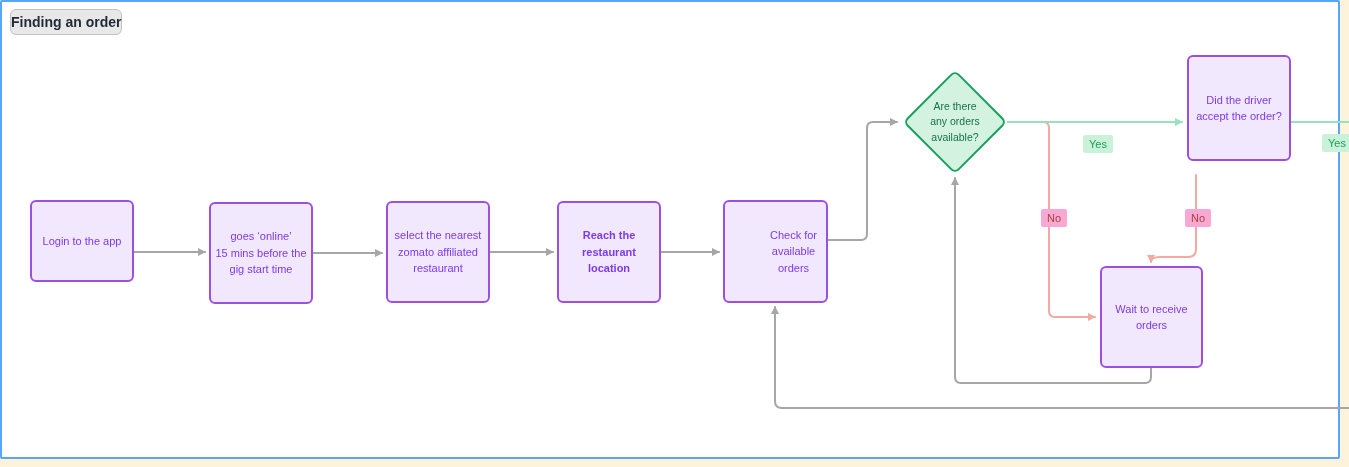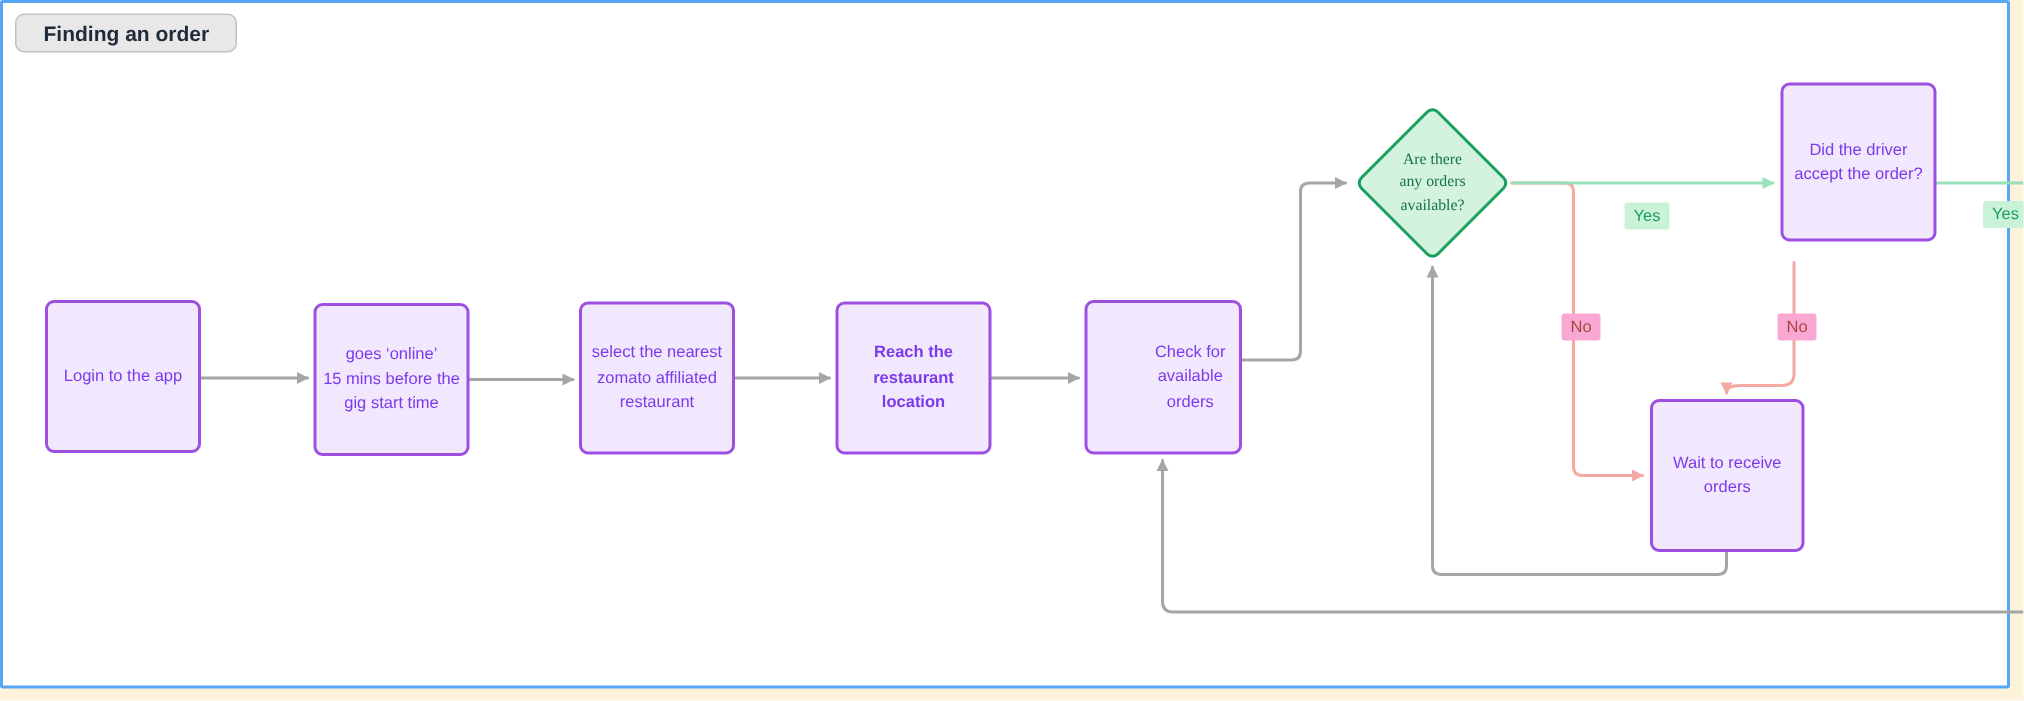--- a/index.html
+++ b/index.html
@@ -21,21 +21,21 @@
     width: 1336px;
     height: 455px;
     background: #ffffff;
     border: 2px solid #58a6f8;
     border-radius: 2px;
   }
   .frame-title {
     position: absolute;
     left: 10px;
     top: 9px;
-    padding: 4px 18px;
+    padding: 4px 0;
     background: #e8e8e8;
     border: 1px solid #c2c2c2;
     border-radius: 6px;
     font-size: 14px;
     font-weight: bold;
     color: #1f2937;
     z-index: 5;
     white-space: nowrap;
   }
   .edges {
@@ -64,21 +64,20 @@
     white-space: pre-line;
     padding: 2px;
   }
   .decision-wrap {
     position: absolute;
     left: 903px;
     top: 70px;
     width: 104px;
     height: 104px;
     z-index: 3;
-    font-family: Liberation Serif, serif;
   }
   .decision-shape {
     position: absolute;
     left: 15px;
     top: 15px;
     width: 74px;
     height: 74px;
     background: #d3f3e0;
     border: 2px solid #18a05c;
     border-radius: 6px;
@@ -148,21 +147,21 @@
       <path stroke="#a6a6a6" marker-end="url(#ah-gray)" d="M828,240 L861,240 Q867,240 867,234 L867,128 Q867,122 873,122 L897,122"></path>
       <path stroke="#f2aaa2" marker-end="url(#ah-pink)" d="M1008,122 L1043,122 Q1049,122 1049,128 L1049,311 Q1049,317 1055,317 L1095,317"></path>
       <path stroke="#9ae0ba" marker-end="url(#ah-green)" d="M1008,122 L1182,122"></path>
       <path stroke="#9ae0ba" d="M1291,122 L1349,122"></path>
       <path stroke="#f2aaa2" marker-end="url(#ah-pink)" d="M1196,175 L1196,249 Q1196,257 1188,257 L1160,257 Q1151,257 1151,262"></path>
       <path stroke="#a6a6a6" marker-end="url(#ah-gray)" d="M1151,368 L1151,377 Q1151,383 1145,383 L961,383 Q955,383 955,377 L955,178"></path>
       <path stroke="#a6a6a6" marker-end="url(#ah-gray)" d="M1349,408 L782,408 Q775,408 775,401 L775,307"></path>
     </g>
   </svg>
 
-  <div class="node" style="left:30px; top:200px; width:104px; height:102px;">
+  <div class="node" style="left:30px; top:200px; width:104px; height:82px;">
     <span class="node-label">Login to the app</span>
   </div>
 
   <div class="node" style="left:209px; top:202px; width:104px; height:102px;">
     <span class="node-label">goes ‘online’
 15 mins before the
 gig start time</span>
   </div>
 
   <div class="node" style="left:386px; top:201px; width:104px; height:102px;">

